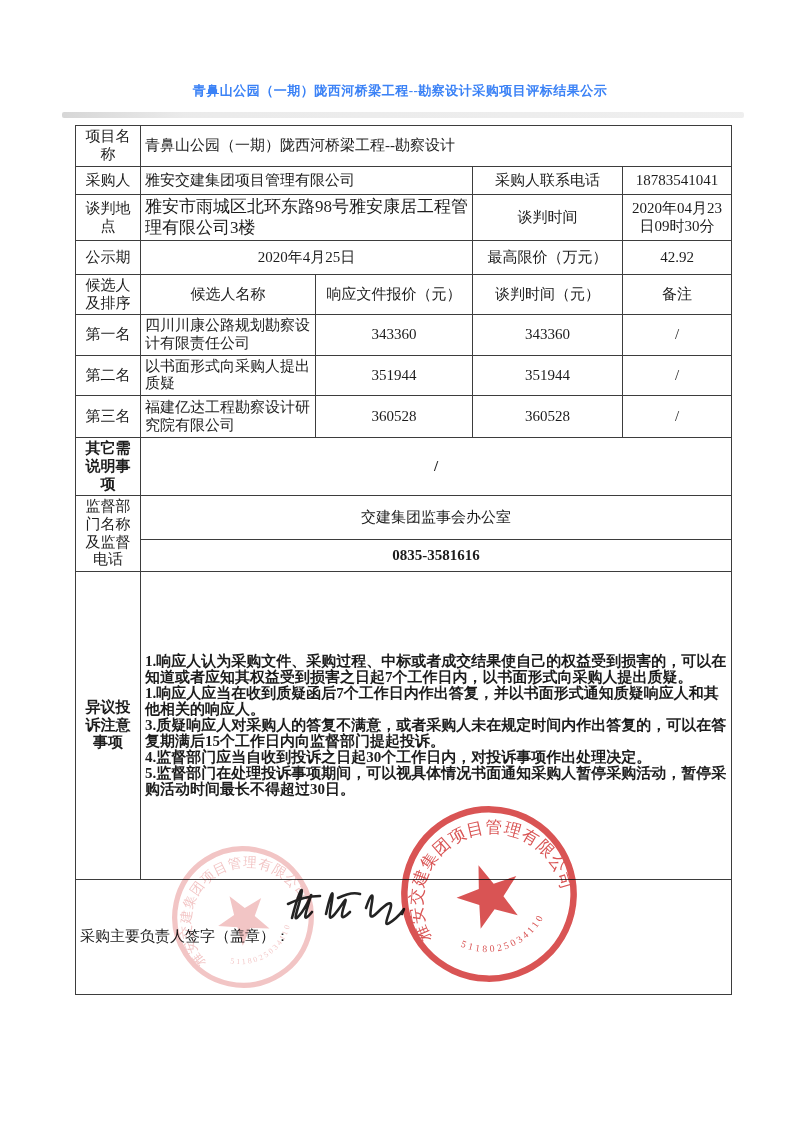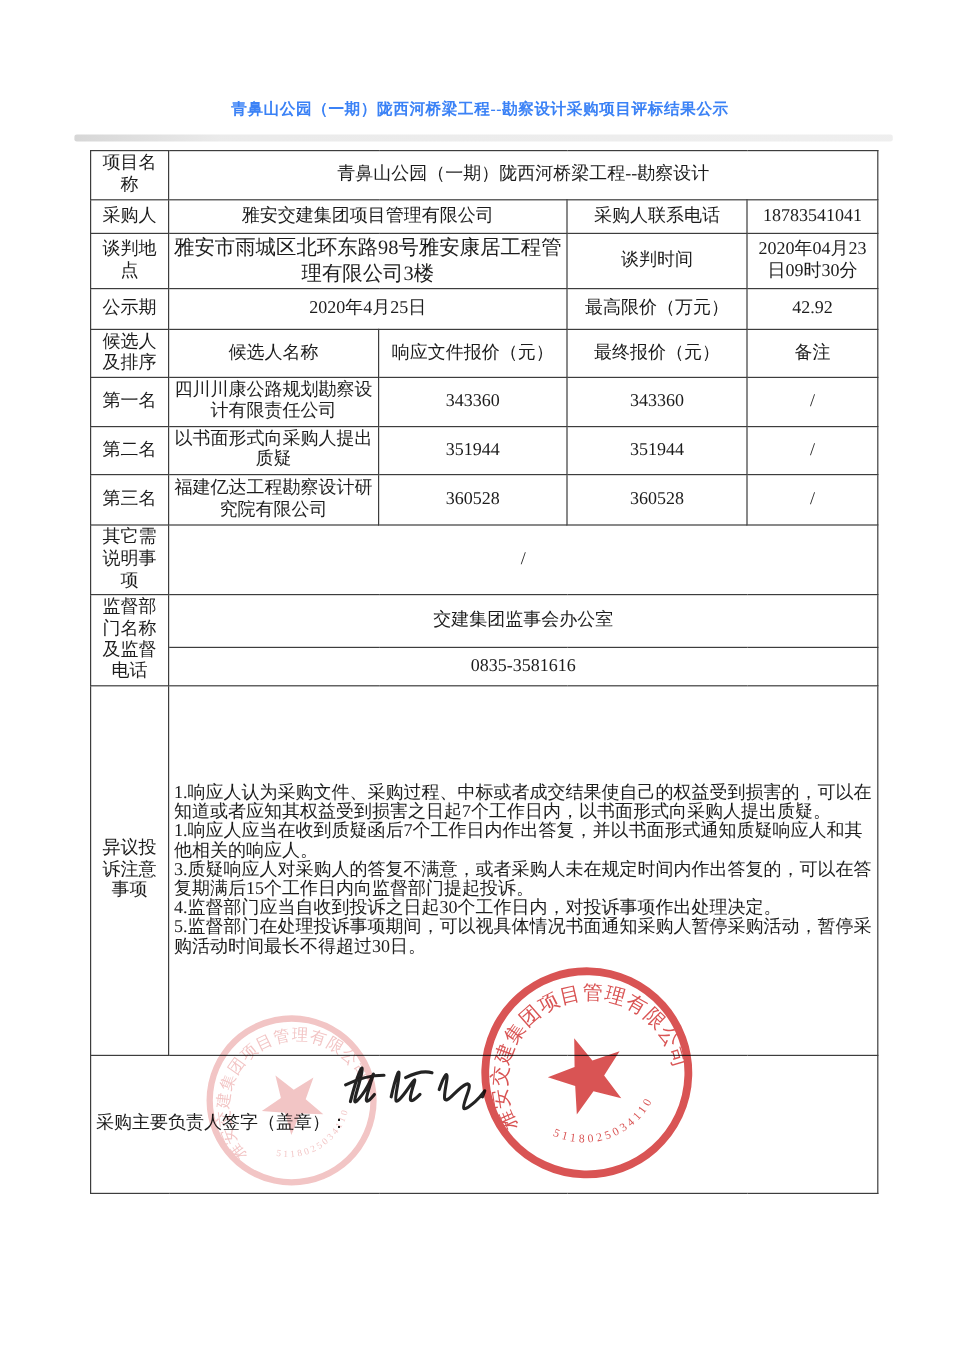--- a/index.html
+++ b/index.html
@@ -31,22 +31,22 @@
     line-height:1.18;
   }
   #main-table td{
     border:1.5px solid #3d3d3d;
     padding:2px 4px;
     vertical-align:middle;
     overflow:hidden;
   }
   .lbl{text-align:center;padding:2px 2px;}
   .ctr{text-align:center;}
-  .lft{text-align:center;}
-  tr.sep-after td{border-bottom:4px double #3d3d3d;}
+  .lft{text-align:left;}
+  tr.sep-after td{border-bottom:4px double #3d3d3d;font-weight:bold;}
   #objection-cell{padding:6px 8px;vertical-align:middle;}
   #objection-cell .obj-line{margin:0;line-height:16px;text-align:left;}
   #signature-cell{vertical-align:top;padding:12px 0 0 6px;position:relative;}
   
   .stamp{position:absolute;mix-blend-mode:multiply;pointer-events:none;}
   #stamp-main{left:396px;top:801px;opacity:.88;transform:rotate(-20deg);}
   #stamp-ghost{left:168px;top:842px;opacity:.30;transform:rotate(-33deg);}
   .stamp text{font-family:"Liberation Serif","DejaVu Serif",serif;}
   #signature-svg{position:absolute;left:202px;top:-6px;}
 </style>
@@ -91,21 +91,21 @@
       <td class="lbl">公示期</td>
       <td class="ctr" colspan="2">2020年4月25日</td>
       <td class="ctr">最高限价（万元）</td>
       <td class="ctr">42.92</td>
     </tr>
 
     <tr style="height:40px">
       <td class="lbl">候选人及排序</td>
       <td class="ctr">候选人名称</td>
       <td class="ctr">响应文件报价（元）</td>
-      <td class="ctr">最终报价（元）</td>
+      <td class="ctr">谈判时间（元）</td>
       <td class="ctr">备注</td>
     </tr>
 
     <tr style="height:39px">
       <td class="lbl">第一名</td>
       <td class="lft">四川川康公路规划勘察设计有限责任公司</td>
       <td class="ctr">343360</td>
       <td class="ctr">343360</td>
       <td class="ctr">/</td>
     </tr>

